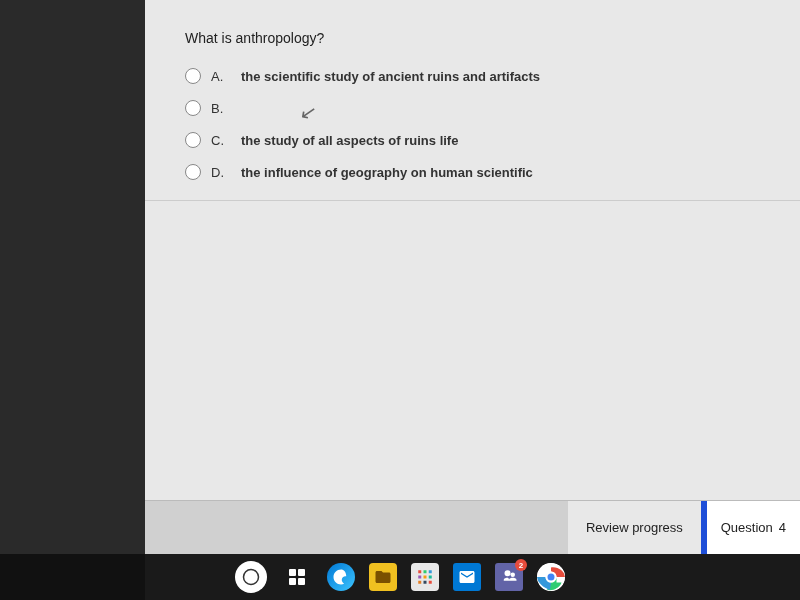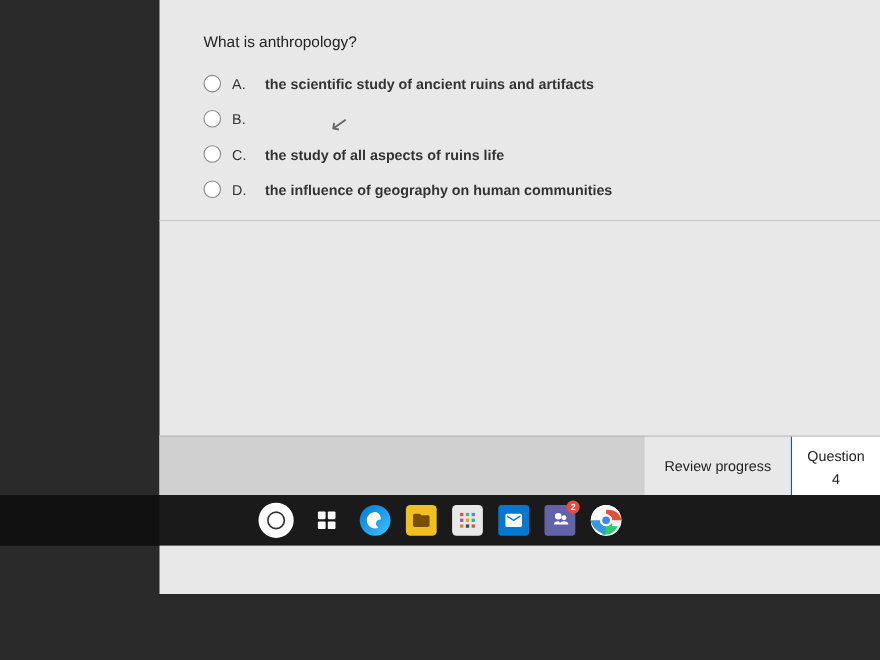--- a/index.html
+++ b/index.html
@@ -8,21 +8,21 @@
       width: 800px;
       height: 600px;
       overflow: hidden;
       background: #2a2a2a;
       font-family: Arial, sans-serif;
     }
 
     .screen {
       position: relative;
       width: 800px;
-      height: 496px;
+      height: 600px;
       display: flex;
       flex-direction: column;
     }
 
     
     .left-sidebar {
       position: absolute;
       left: 0;
       top: 0;
       width: 145px;
@@ -126,29 +126,28 @@
       font-size: 13px;
       color: #222;
       cursor: pointer;
       height: 100%;
       display: flex;
       align-items: center;
     }
 
     .question-indicator {
       background: white;
-      border-left: 1px solid #1d4ed8;
+      border-left: 6px solid #1d4ed8;
       padding: 10px 14px;
       font-size: 13px;
       color: #222;
       height: 100%;
       display: flex;
       align-items: center;
       gap: 6px;
-      flex-direction: column;
     }
 
     
     .taskbar {
       position: absolute;
       bottom: 0;
       left: 0;
       right: 0;
       height: 46px;
       background: #1a1a1a;
@@ -251,21 +250,21 @@
 
       <li class="option-item">
         <div class="radio-circle"></div>
         <span class="option-label">C.</span>
         <span class="option-text">the study of all aspects of ruins life</span>
       </li>
 
       <li class="option-item">
         <div class="radio-circle"></div>
         <span class="option-label">D.</span>
-        <span class="option-text">the influence of geography on human communities</span>
+        <span class="option-text">the influence of geography on human scientific</span>
       </li>
 
     </ul>
 
     <div class="annotation">↙</div>
 
   </div>
 
   <div class="divider"></div>
 

